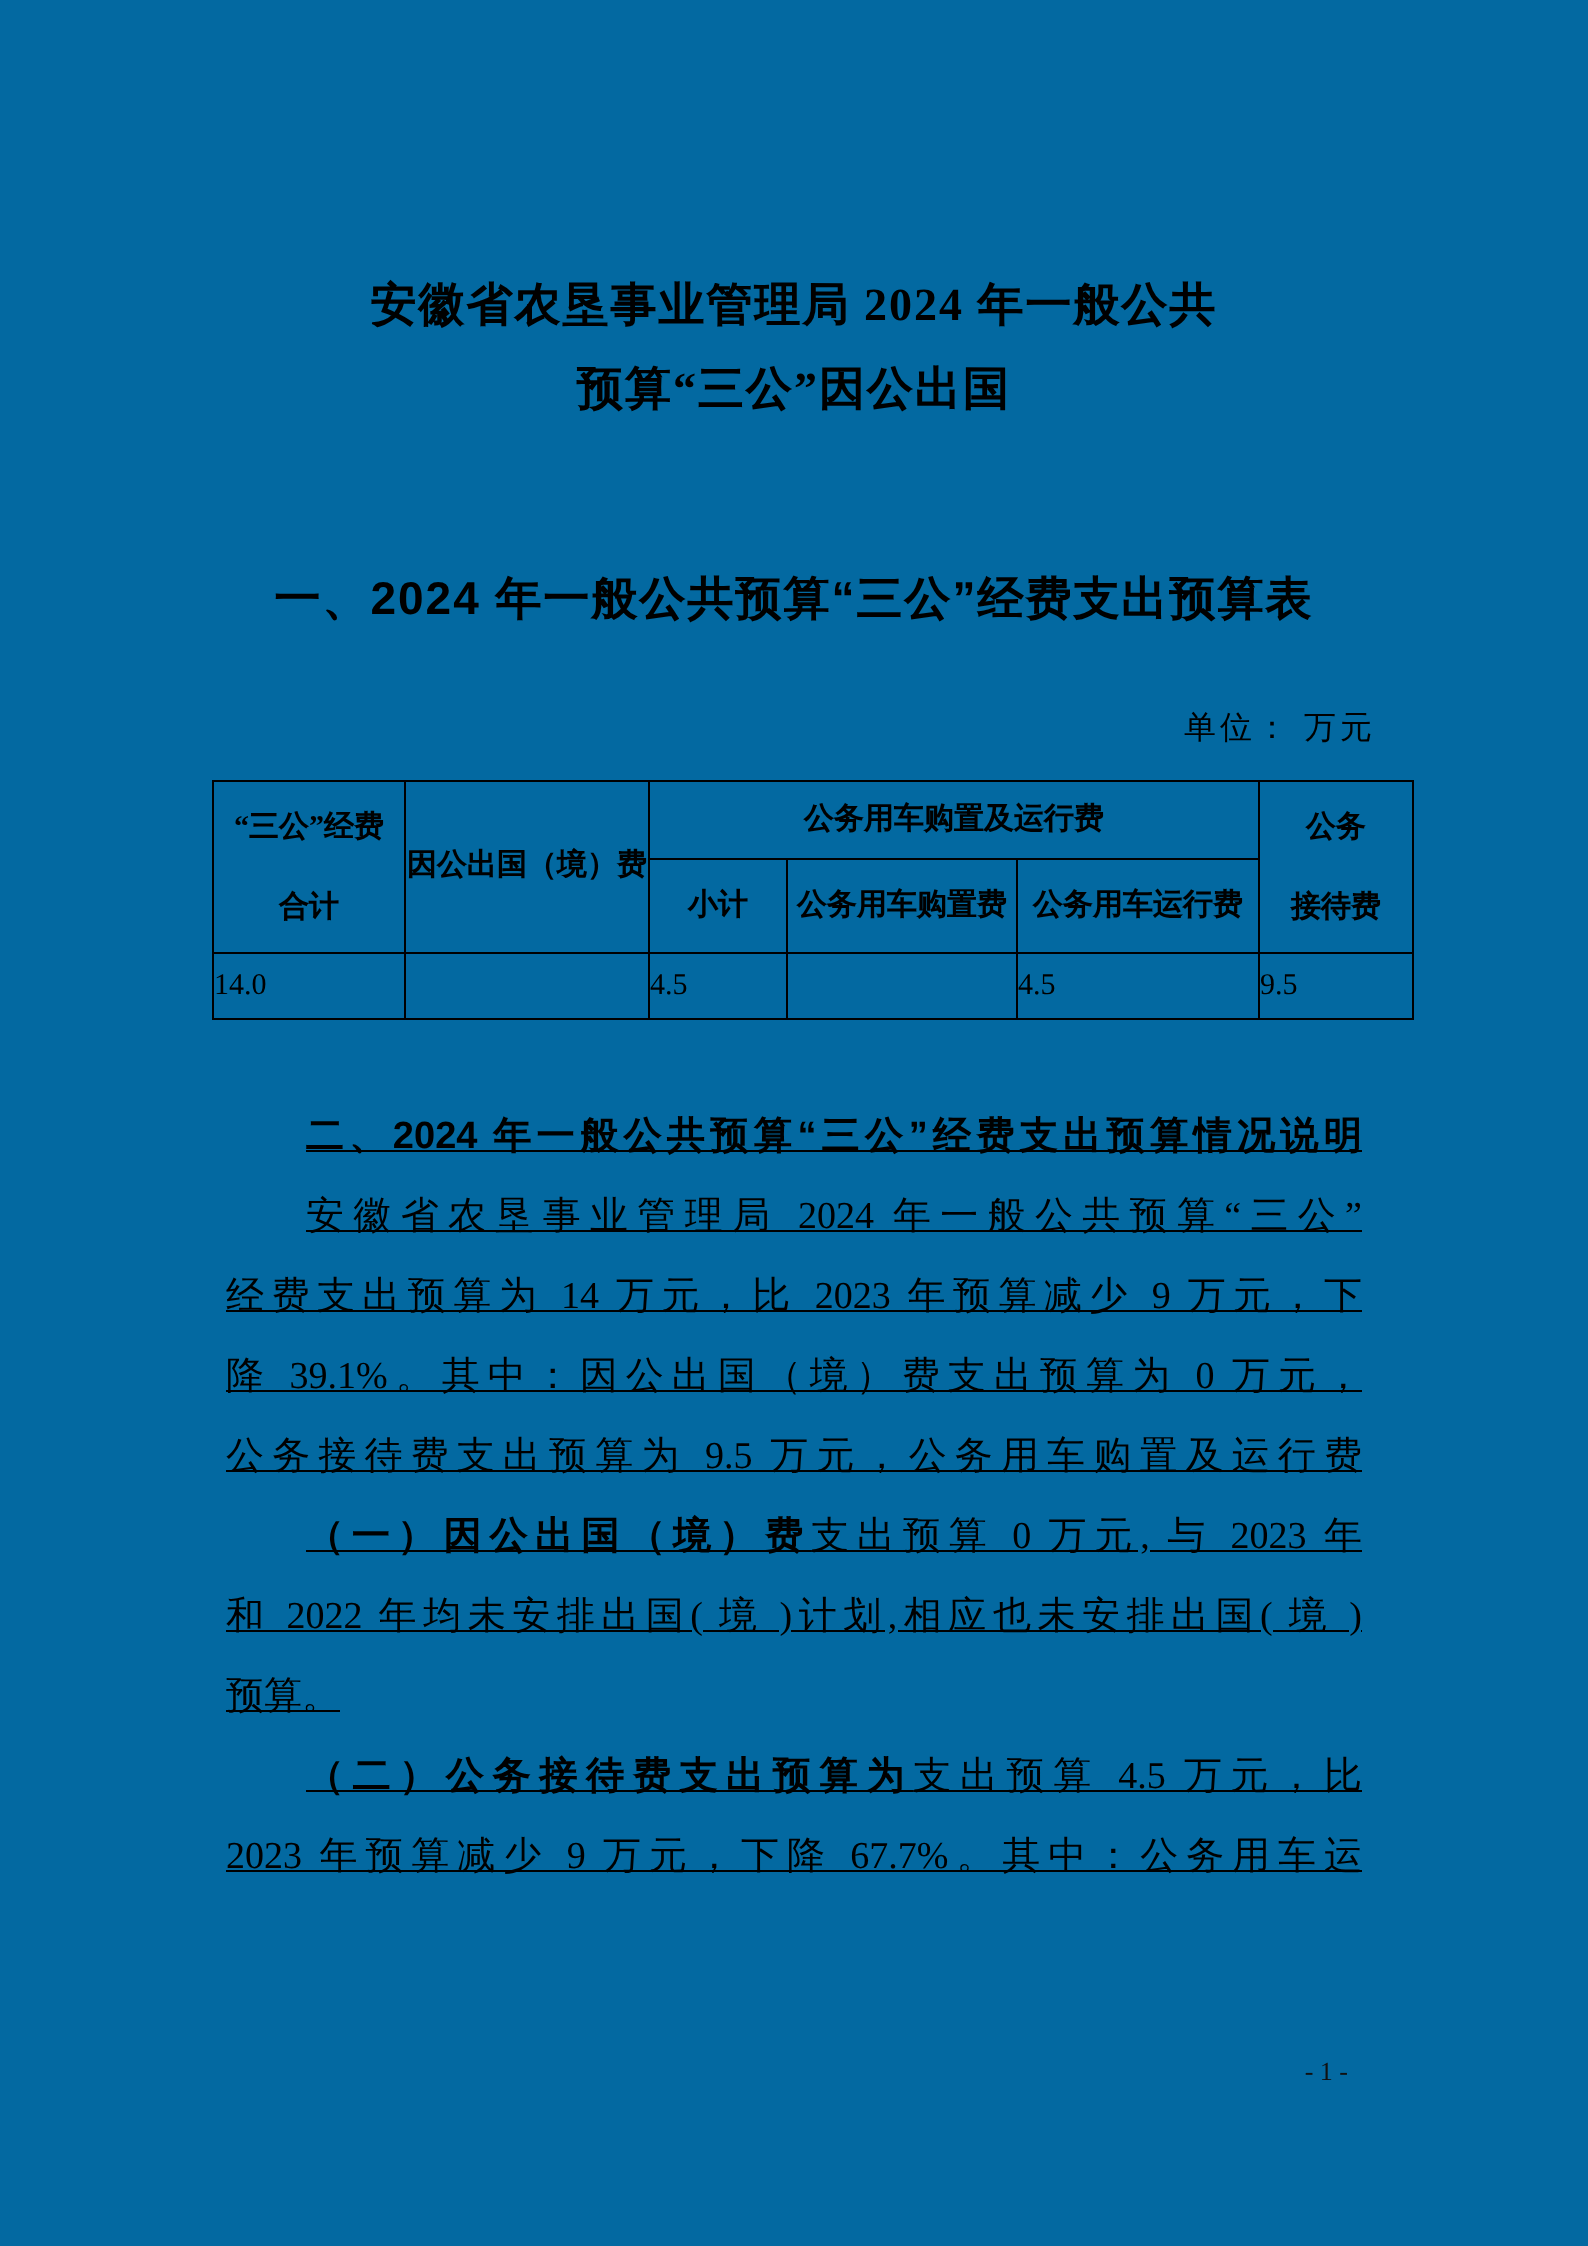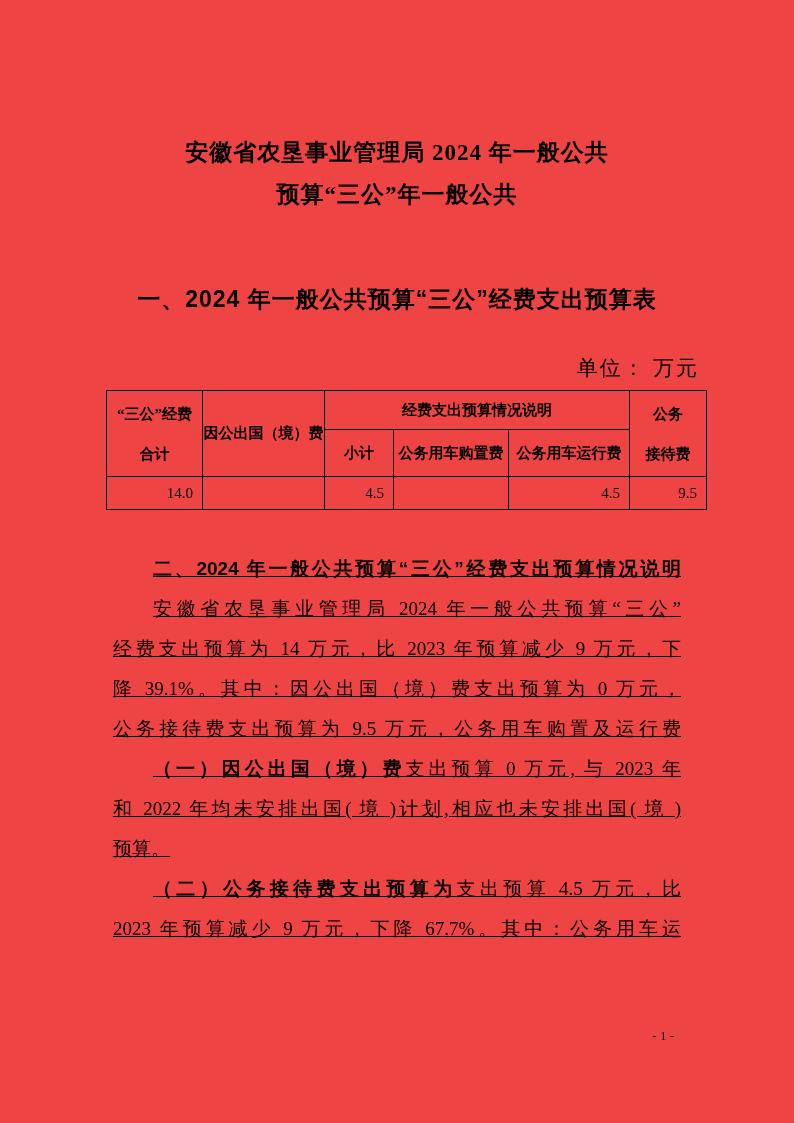--- a/index.html
+++ b/index.html
@@ -1,50 +1,50 @@
 <!DOCTYPE html>
 <html><head>
 <meta charset="utf-8">
 <style>
   html,body { margin:0; padding:0; background:#fff; }
   .page {
-    position:relative; width:794px; height:1123px; background:#ef4444;
+    position:relative; width:794px; height:1123px; background:#0369a1;
     font-family:"Liberation Serif","DejaVu Serif",serif; color:#000;
     overflow:hidden;
   }
   .doc-title {
     position:absolute; top:132px; left:60px; width:674px;
     text-align:center; font-weight:bold; font-size:23px; line-height:42px;
     letter-spacing:1px;
   }
   .sec1-heading {
     position:absolute; top:286px; left:60px; width:674px;
     text-align:center;
     font-family:"Liberation Sans","DejaVu Sans",sans-serif;
     font-weight:600; font-size:23px; line-height:26px; letter-spacing:1px;
   }
   .unit-label {
-    position:absolute; top:354px; right:95px; font-size:21px; letter-spacing:2px;
+    position:absolute; top:354px; right:106px; font-size:16px; letter-spacing:2px;
   }
   table.budget-table {
     position:absolute; top:390px; left:106px; width:600px;
     border-collapse:collapse; table-layout:fixed;
   }
   .budget-table th, .budget-table td {
     border:1.5px solid #000; padding:0; overflow:hidden;
   }
   .budget-table th {
     font-weight:bold; font-size:15px; text-align:center; vertical-align:middle;
     line-height:19px;
   }
   .budget-table .twoline span { display:block; line-height:40px; }
   .budget-table .grouprow th { height:38px; }
   .budget-table .subrow th { height:46px; }
   .budget-table .datarow td {
-    height:32px; text-align:right; padding-right:9px; font-size:15px;
+    height:32px; padding-right:9px; font-size:15px;
     vertical-align:middle;
     margin-top:15px;
   }
   .body-block {
     position:absolute; top:549px; left:113px; width:568px; font-size:19px;text-decoration:underline;
   }
   .bodyline {
     height:40px; line-height:40px; white-space:nowrap; text-align:justify;
   }
   .stretch {
@@ -60,21 +60,21 @@
     position:absolute; top:1028px; right:120px; font-size:13px; color:#111;
   }
 </style>
 </head>
 <body>
 
 <div class="page">
 
   <div class="doc-title">
     <div>安徽省农垦事业管理局 2024 年一般公共</div>
-    <div>预算“三公”年一般公共</div>
+    <div>预算“三公”因公出国</div>
   </div>
 
   <div class="sec1-heading">一、2024 年一般公共预算“三公”经费支出预算表</div>
 
   <div class="unit-label">单位： 万元</div>
 
   <table class="budget-table">
     <colgroup>
       <col style="width:96px">
       <col style="width:122px">
@@ -83,21 +83,21 @@
       <col style="width:121px">
       <col style="width:77px">
     </colgroup>
     <tbody>
         <tr class="grouprow">
       <th rowspan="2" class="twoline">
         <span>“三公”经费</span>
         <span>合计</span>
       </th>
       <th rowspan="2">因公出国（境）费</th>
-      <th colspan="3">经费支出预算情况说明</th>
+      <th colspan="3">公务用车购置及运行费</th>
       <th rowspan="2" class="twoline">
         <span>公务</span>
         <span>接待费</span>
       </th>
     </tr>
     <tr class="subrow">
       <th>小计</th>
       <th>公务用车购置费</th>
       <th>公务用车运行费</th>
     </tr>

